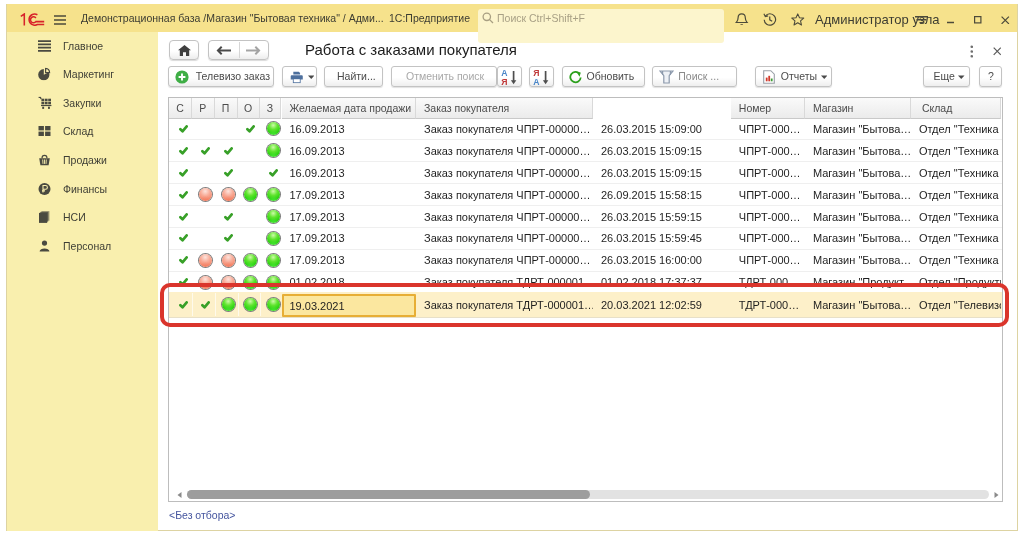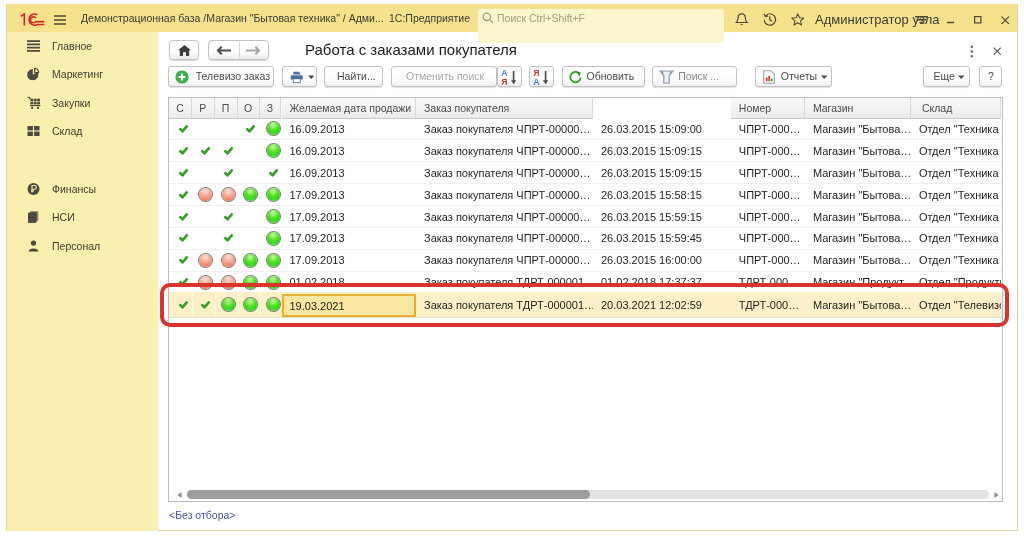--- a/index.html
+++ b/index.html
@@ -2,21 +2,21 @@
 <html><head><meta charset="utf-8"><style>
 *{margin:0;padding:0;box-sizing:border-box}
 html,body{width:1024px;height:539px;background:#fff;overflow:hidden;
  font-family:"Liberation Sans",sans-serif;}
 .abs{position:absolute}
 svg{display:block}
 .win{position:absolute;left:6px;top:4px;width:1012px;height:527px;
  background:#fff;border:1px solid #ddd3a2;border-top:none}
 .topbar{position:absolute;left:0;top:0;width:100%;height:27.5px;background:#f6e28c}
 .sidebar{position:absolute;left:0;top:27.5px;width:151px;height:499px;background:#f9efae}
-.mi{position:absolute;left:5px;width:151px;height:29px}
+.mi{position:absolute;left:16px;width:151px;height:29px}
 .mi .txt{position:absolute;left:40px;top:50%;transform:translateY(-50%);
  font-size:10.5px;color:#3e3e35}
 .mi svg{position:absolute;left:15px;top:50%;transform:translateY(-50%)}
 .btn{position:absolute;top:62px;height:20.5px;border:1px solid #c3c3c3;border-radius:3px;
  background:linear-gradient(#ffffff 55%,#eeeeee);font-size:10.5px;color:#4a4a4a;
  box-shadow:0 1px 1px rgba(0,0,0,.12)}
 .btn .lbl{position:absolute;top:50%;transform:translateY(-50%);white-space:nowrap}
 .navbtn{position:absolute;top:36px;height:19.5px;border:1px solid #c3c3c3;border-radius:4px;
  background:linear-gradient(#ffffff 55%,#ededed);box-shadow:0 1px 1px rgba(0,0,0,.15)}
 .tbl{position:absolute;left:161px;top:92.5px;width:834.5px;height:405px;
@@ -131,20 +131,30 @@
         <svg width="13" height="13" viewBox="0 0 13 13">
           <g fill="#4a4a40">
             <rect x="0.5" y="1.5" width="5.4" height="4.4"></rect>
             <rect x="7.1" y="1.5" width="5.4" height="4.4"></rect>
             <rect x="0.5" y="7.1" width="5.4" height="4.4"></rect>
             <rect x="7.1" y="7.1" width="5.4" height="4.4"></rect>
           </g>
         </svg>
         <span class="txt">Склад</span>
       </div>
+      <div class="mi" style="top:114.1px">
+        <svg width="13" height="13" viewBox="0 0 13 13">
+          <path d="M1.2 4.7 L11.8 4.7 L10.6 11.7 L2.4 11.7 Z" fill="#4a4a40"></path>
+          <path d="M4 4.7 C4 0.9 9 0.9 9 4.7" fill="none" stroke="#4a4a40" stroke-width="1.2"></path>
+          <g stroke="#f9efae" stroke-width="0.9">
+            <path d="M4.7 6 L5 10.4 M6.5 6 L6.5 10.4 M8.3 6 L8 10.4"></path>
+          </g>
+        </svg>
+        <span class="txt">Продажи</span>
+      </div>
       <div class="mi" style="top:142.75px">
         <svg width="13" height="13" viewBox="0 0 13 13">
           <circle cx="6.5" cy="6.5" r="6" fill="#4a4a40"></circle>
           <path d="M5 10 L5 3 L7.5 3 A1.9 1.9 0 0 1 7.5 6.8 L5 6.8 M4 8.4 L7 8.4" fill="none" stroke="#f9efae" stroke-width="1.1"></path>
         </svg>
         <span class="txt">Финансы</span>
       </div>
       <div class="mi" style="top:171.4px">
         <svg width="13" height="13" viewBox="0 0 13 13">
           <g fill="#4a4a40">
@@ -377,21 +387,21 @@
           <svg class="chk" width="9" height="8" viewBox="0 0 9 8">
             <path d="M1.4 4.3 L3.5 6.3 L7.7 1.4" stroke="#38a028" stroke-width="2.7" fill="none" stroke-linecap="round" stroke-linejoin="round"></path>
           </svg>
         </span>
         <div class="ball rball" style="left:29.7px"></div>
         <div class="ball rball" style="left:52.5px"></div>
         <div class="ball gball" style="left:74.9px"></div>
         <div class="ball gball" style="left:97.8px"></div>
         <span class="cell" style="left:120.5px;width:126.5px">17.09.2013</span>
         <span class="cell" style="left:255px;width:169px">Заказ покупателя ЧПРТ-00000…</span>
-        <span class="cell" style="left:432px;width:129.8px">26.03.2015 15:58:15</span>
+        <span class="cell" style="left:432px;width:129.8px">26.09.2015 15:58:15</span>
         <span class="cell" style="left:569.8px;width:66.1px">ЧПРТ-000…</span>
         <span class="cell" style="left:643.9px;width:98px">Магазин "Бытова…</span>
         <span class="cell" style="left:749.9px;width:82.6px">Отдел "Техника д</span>
       </div>
       <div class="row" style="top:108.6px;height:21.9px;">
         <span style="position:absolute;left:9.9px;top:0;height:100%">
           <svg class="chk" width="9" height="8" viewBox="0 0 9 8">
             <path d="M1.4 4.3 L3.5 6.3 L7.7 1.4" stroke="#38a028" stroke-width="2.7" fill="none" stroke-linecap="round" stroke-linejoin="round"></path>
           </svg>
         </span>

